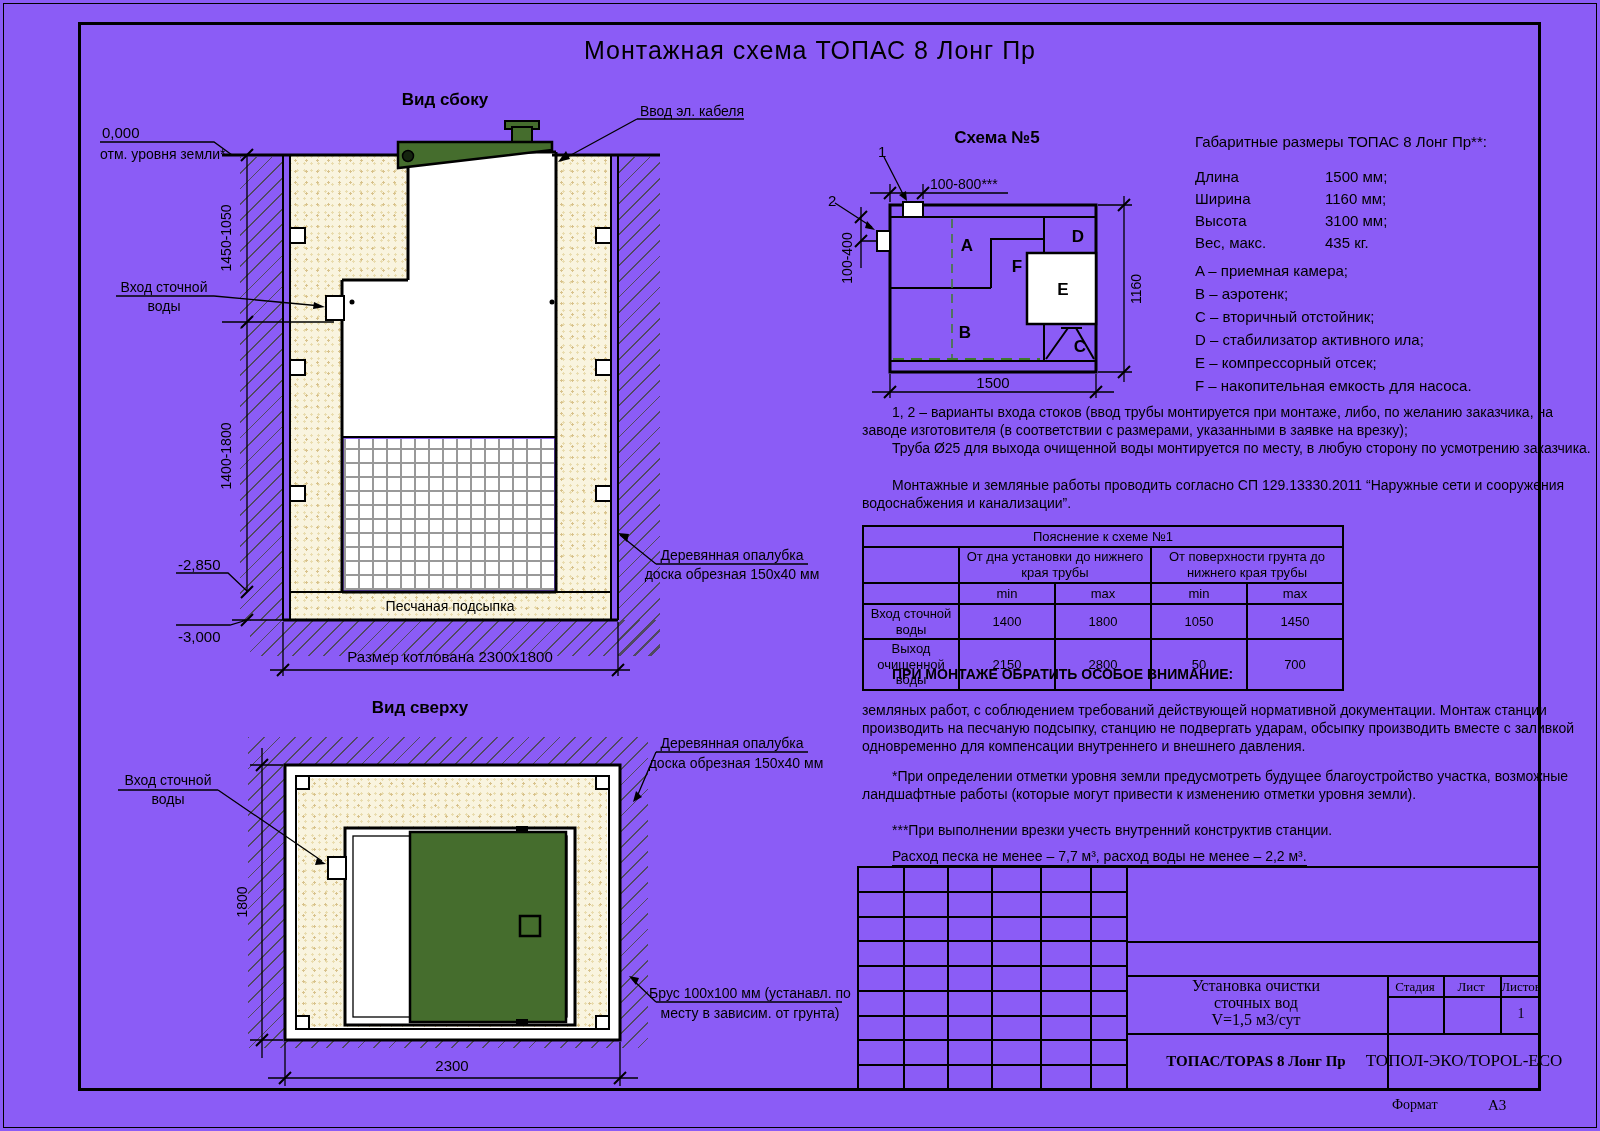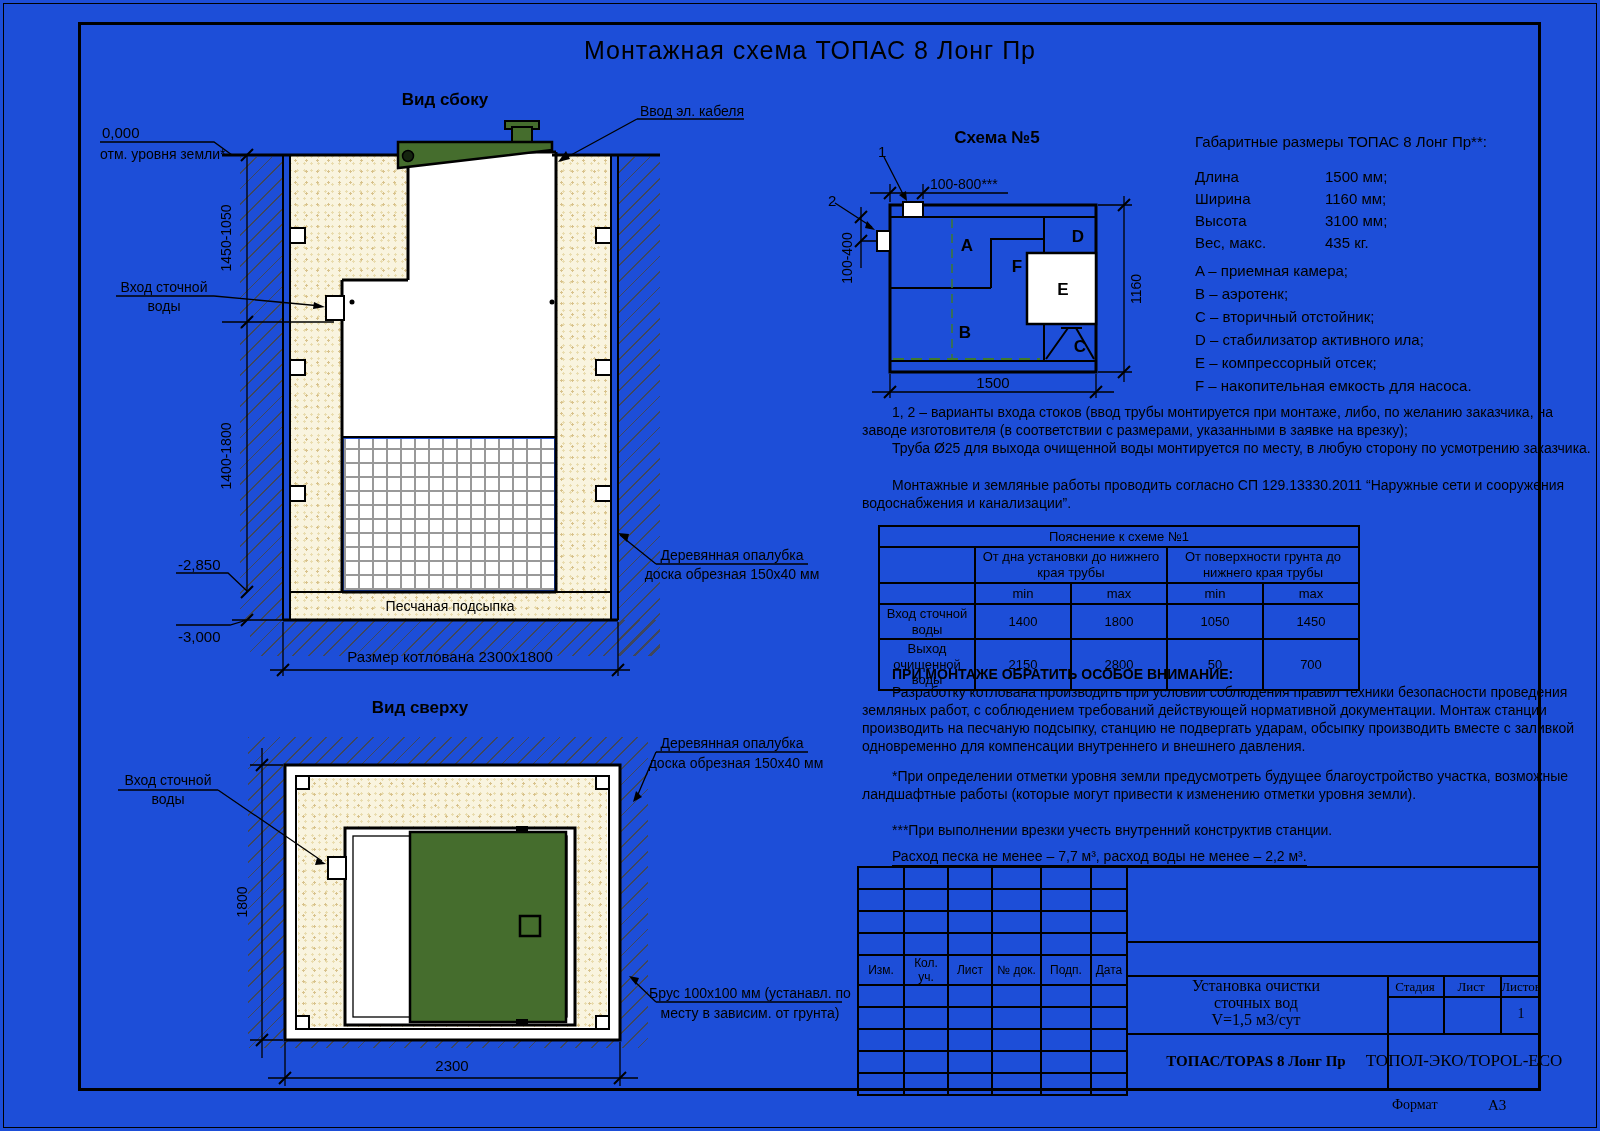--- a/index.html
+++ b/index.html
@@ -1,19 +1,19 @@
 <!DOCTYPE html>
 <html><head>
 <meta charset="utf-8">
 <style>
   * { box-sizing: border-box; margin: 0; padding: 0; }
   html,body { background:#fff; }
   #sheet {
     position: relative; width: 1600px; height: 1131px;
-    background: #1d4ed8; overflow: hidden;
+    background: #8b5cf6; overflow: hidden;
     font-family: "Liberation Sans", sans-serif; color:#000;
   }
   .thinborder { position:absolute; left:3px; top:3px; width:1594px; height:1125px; border:1px solid #000; }
   .frame { position:absolute; left:78px; top:22px; width:1463px; height:1069px; border:3px solid #000; }
   .abs { position:absolute; }
   .fill { position:absolute; }
   .sand { background-color:#f9f4df;
     background-image: radial-gradient(circle, #d8c28c 1px, transparent 1.3px),
                       radial-gradient(circle, #e9dcae 1px, transparent 1.3px);
     background-size: 11px 11px, 7px 7px; background-position: 0 0, 4px 5px; }
@@ -25,21 +25,21 @@
   svg.overlay { position:absolute; left:0; top:0; pointer-events:none; }
   .t { position:absolute; font-size:14px; line-height:1.15; white-space:nowrap; }
   .c { transform: translateX(-50%); }
   .rot { position:absolute; font-size:14px; white-space:nowrap; transform: translate(-50%,-50%) rotate(-90deg); }
   .h1 { font-size:25px; letter-spacing:1px; }
   .sec { font-size:17px; font-weight:bold; }
   .fs15 { font-size:15px; } .fs16 { font-size:16px; } .fs13 { font-size:13px; }
   .comp { font-size:17px; font-weight:bold; transform:translateX(-50%); }
   .und { border-bottom:1.5px solid #000; padding-bottom:1px; }
   
-  #exp-table { position:absolute; left:862px; top:525px;margin-left:16px; }
+  #exp-table { position:absolute; left:862px; top:525px; }
   #exp-table table { border-collapse:collapse; table-layout:fixed; width:482px; }
   #exp-table td { border:2px solid #000; text-align:center; font-size:13px; line-height:1.2; padding:1px 2px; height:21px; }
   #exp-table .grp { height:36px; }
   
   .tb-line { position:absolute; background:#000; }
   #tb-outer { position:absolute; left:857px; top:866px; width:684px; height:225px; border:2.5px solid #000; }
   #tb-left table { border-collapse:collapse; table-layout:fixed; width:269px; height:225px; }
   #tb-left td { border:2px solid #000; font-size:12px; text-align:center; padding:0; height:22px; overflow:hidden; }
   .tbt { position:absolute; white-space:nowrap;font-family:Liberation Serif, serif; }
 </style>
@@ -246,21 +246,20 @@
         <td>2150</td>
         <td>2800</td>
         <td>50</td>
         <td>700</td>
       </tr>
     </tbody>
       </table>
   </div>
 
   <span class="t" style="left:892px;top:666px;font-weight:bold">ПРИ МОНТАЖЕ ОБРАТИТЬ ОСОБОЕ ВНИМАНИЕ:</span>
-  <span class="t" style="left:892px;top:684px">Разработку котлована производить при условии соблюдения правил техники безопасности проведения</span>
   <span class="t" style="left:862px;top:702px">земляных работ, с соблюдением требований действующей нормативной документации. Монтаж станции</span>
   <span class="t" style="left:862px;top:720px">производить на песчаную подсыпку, станцию не подвергать ударам, обсыпку производить вместе с заливкой</span>
   <span class="t" style="left:862px;top:738px">одновременно для компенсации внутреннего и внешнего давления.</span>
   <span class="t" style="left:892px;top:768px">*При определении отметки уровня земли предусмотреть будущее благоустройство участка, возможные</span>
   <span class="t" style="left:862px;top:786px">ландшафтные работы (которые могут привести к изменению отметки уровня земли).</span>
   <span class="t" style="left:892px;top:822px">***При выполнении врезки учесть внутренний конструктив станции.</span>
   <span class="t und" style="left:892px;top:848px">Расход песка не менее – 7,7 м³, расход воды не менее – 2,2 м³.</span>
 
   <span class="t sec c" style="left:420px;top:698px">Вид сверху</span>
   <span class="t c" style="left:168px;top:772px">Вход сточной</span>
@@ -310,28 +309,20 @@
           </tr>
       <tr>
             <td></td>
             <td></td>
             <td></td>
             <td></td>
             <td></td>
             <td></td>
           </tr>
       <tr>
-        <td>Изм.</td>
-        <td>Кол. уч.</td>
-        <td>Лист</td>
-        <td>№ док.</td>
-        <td>Подп.</td>
-        <td>Дата</td>
-      </tr>
-      <tr>
             <td></td>
             <td></td>
             <td></td>
             <td></td>
             <td></td>
             <td></td>
           </tr>
       <tr>
             <td></td>
             <td></td>

